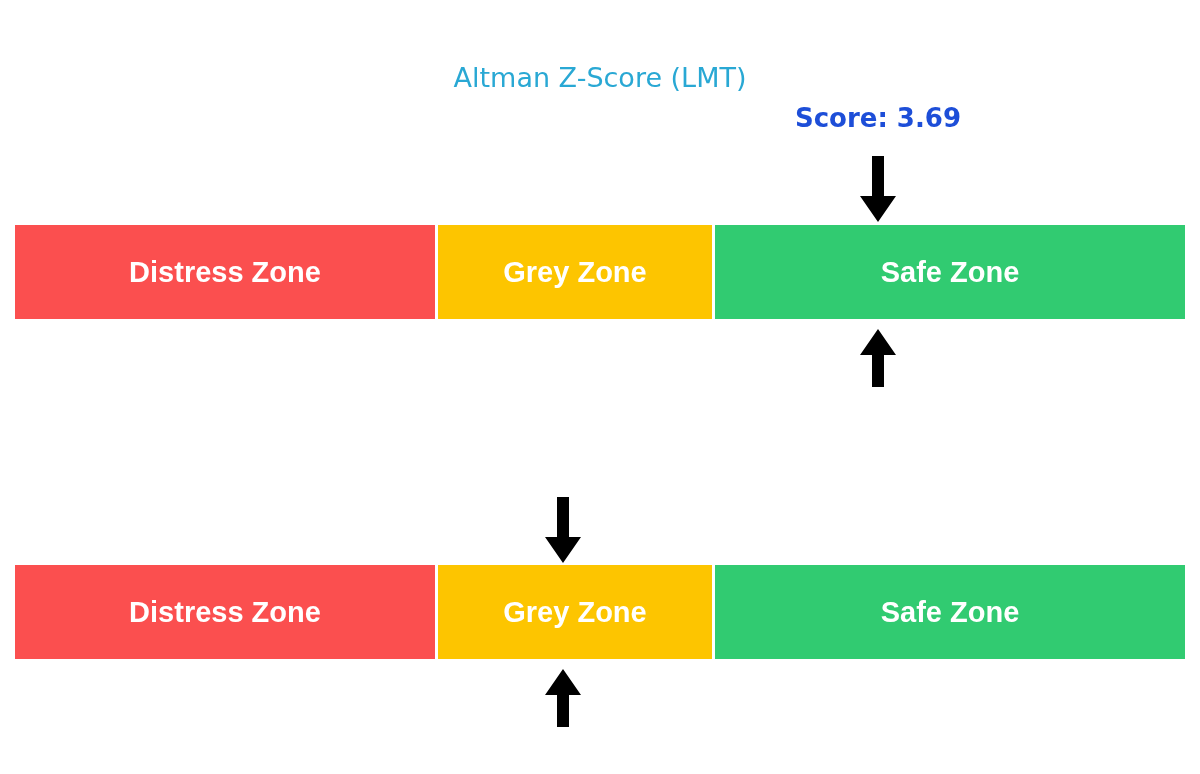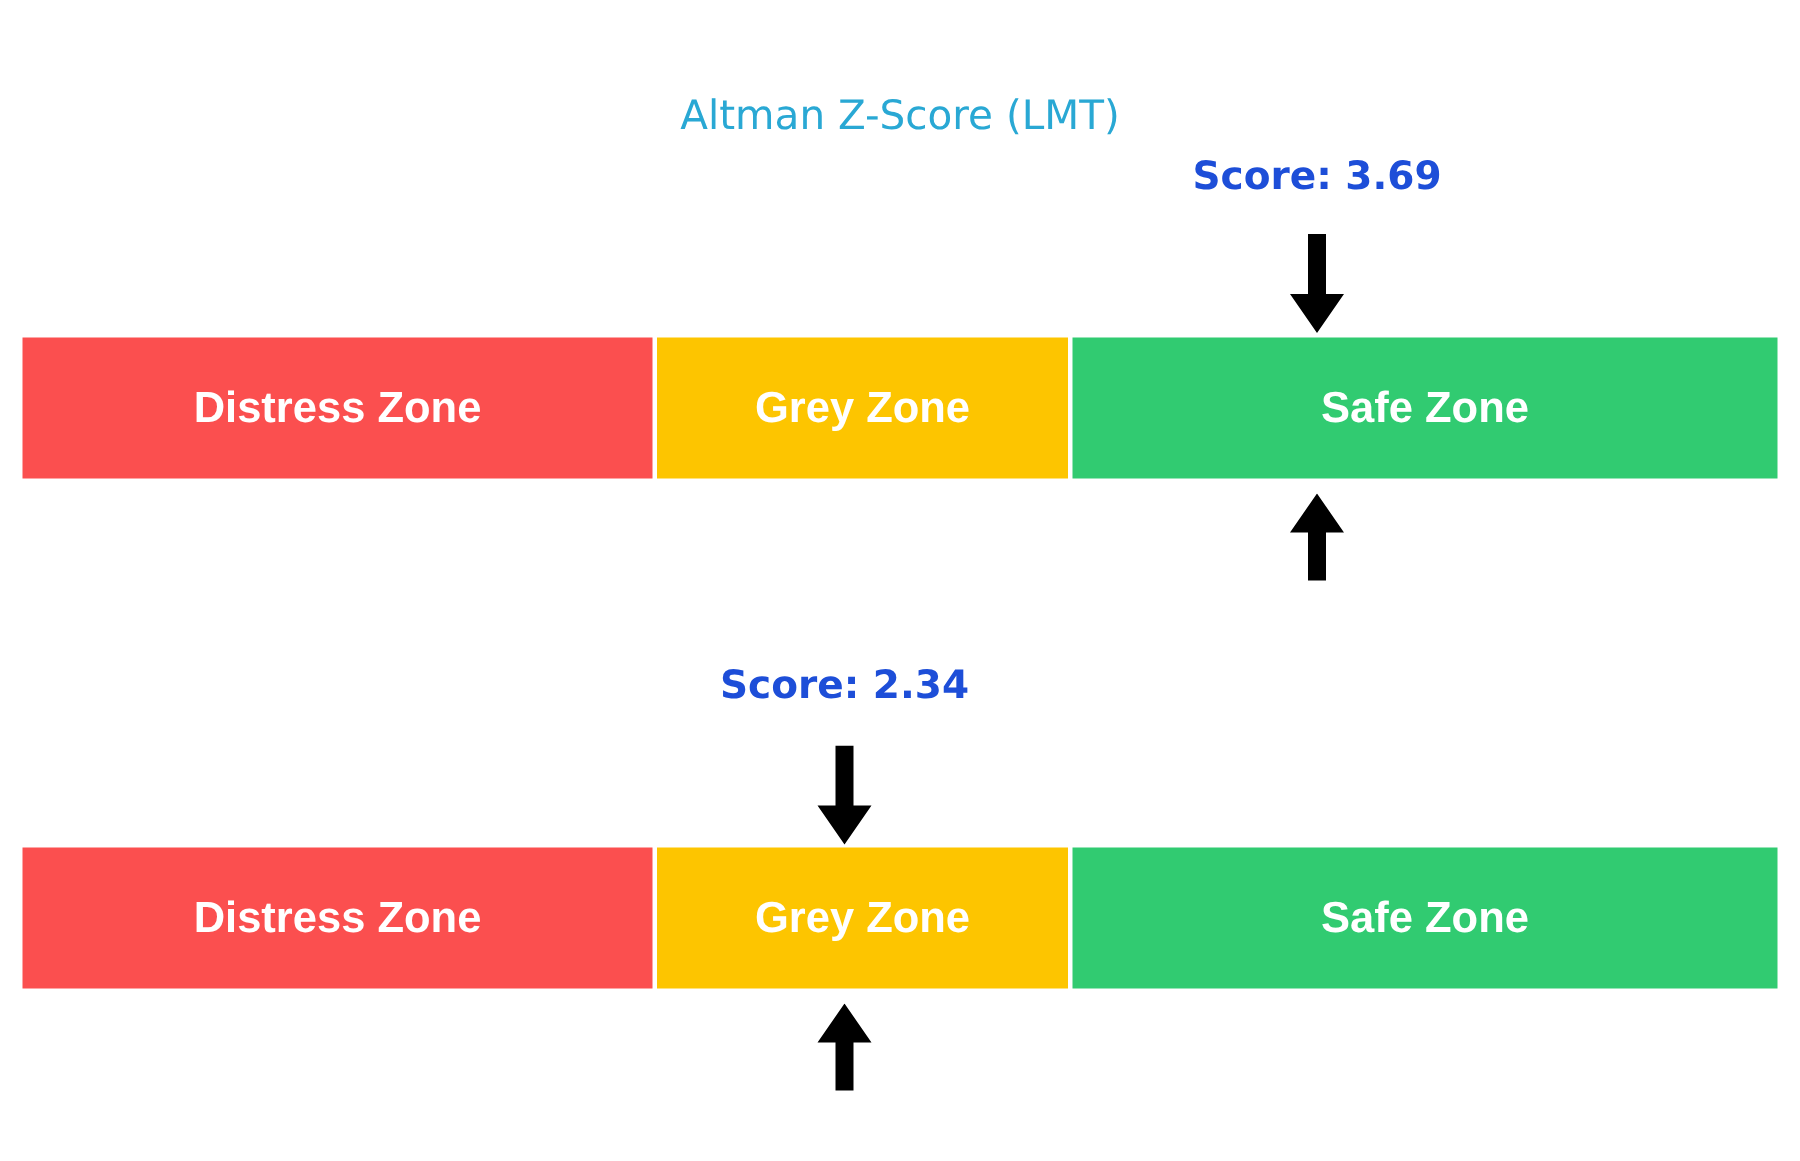--- a/index.html
+++ b/index.html
@@ -107,21 +107,20 @@
     <svg width="40" height="60" viewBox="0 0 40 60" aria-hidden="true">
       <polygon points="20,0 38,26 26,26 26,58 14,58 14,26 2,26" fill="#000000"></polygon>
     </svg>
   </div>
 
 </div>
 
 <div class="chart-block" style="top:387px;height:387px;">
 
 
-  <div class="score-label" style="left:563px;top:55px;">Score: 2.34</div>
 
   <div class="arrow" style="left:563px;top:110px;">
     <svg width="40" height="68" viewBox="0 0 40 68" aria-hidden="true">
       <polygon points="14,0 26,0 26,40 38,40 20,66 2,40 14,40" fill="#000000"></polygon>
     </svg>
   </div>
 
   <div class="zone-bar" style="left:15px;top:178px;width:1170px;height:94px;">
     <div class="zone" style="left:0px;width:420px;background:#fb4f4f;">
       <span class="zone-label">Distress Zone</span>

